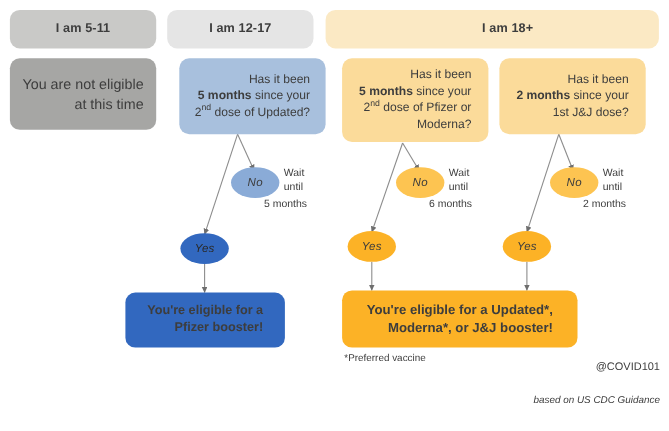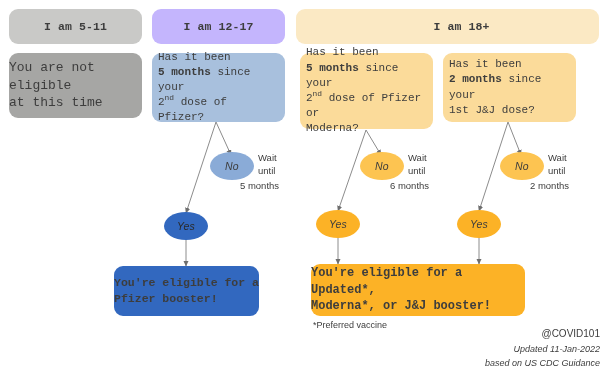--- a/index.html
+++ b/index.html
@@ -21,42 +21,42 @@
   }
 
   
   .box {
     position: absolute;
     box-sizing: border-box;
     border-radius: 9px;
     display: flex;
     align-items: center;
     justify-content: center;
-    text-align: left;
+    text-align: right;
     color: #3d3d3d;
     line-height: 1.38;
-    font-family: Liberation Mono, monospace;
   }
   .header-box {
     font-size: 11.5px;
     font-weight: bold;
     letter-spacing: 0.1px;
   }
   .question-box {
     font-size: 11px;
     padding: 4px 6px;
+    margin-left: 11px;
   }
   .result-box {
     font-weight: bold;
   }
 
   
   .gray-head    { background: #c9c9c7; }
   .gray-body    { background: #a6a6a4; }
-  .blue-head    { background: #c4b5fd; }
+  .blue-head    { background: #e5e5e5; }
   .blue-body    { background: #a8c0dd; }
   .cream-head   { background: #fbe9c4; }
   .orange-body  { background: #fbdb9a; }
   .blue-result  { background: #3268bf; }
   .orange-result{ background: #fcb226; }
 
   
   .node {
     position: absolute;
     box-sizing: border-box;
@@ -158,21 +158,21 @@
 
   <div class="box gray-body" style="left:9px; top:53px; width:133px; height:65px; font-size:13px; white-space:pre-line;">You are not eligible
 at this time</div>
 
   <div class="box header-box blue-head" style="left:152px; top:9px; width:133px; height:35px;">I am 12-17</div>
 
   <div class="box question-box blue-body" style="left:152px; top:53px; width:133px; height:69px;">
     <span>
       <span>Has it been</span><br>
       <span class="b">5 months</span><span> since your</span><br>
-      <span>2</span><span class="sup">nd</span><span> dose of Pfizer?</span>
+      <span>2</span><span class="sup">nd</span><span> dose of Updated?</span>
     </span>
   </div>
 
   <div class="node node-no-blue" style="left:210px; top:152px; width:44px; height:28px;">No</div>
 
   <div class="wait-text" style="left:258px; top:152px; white-space:pre-line;">Wait
 until</div>
 
   <div class="wait-months" style="left:240px; top:180px;">5 months</div>
 
@@ -221,16 +221,15 @@
   <div class="box result-box orange-result" style="left:311px; top:264px; width:214px; height:52px; font-size:12px;">
     <span>
       <span>You're eligible for a Updated*,</span><br>
       <span>Moderna*, or J&amp;J booster!</span>
     </span>
   </div>
 
   <div class="footnote" style="left:313px; top:320px;">*Preferred vaccine</div>
 
   <div class="footer footer-handle" style="top:327px;">@COVID101</div>
-  <div class="footer footer-line" style="top:343px;">Updated 11-Jan-2022</div>
   <div class="footer footer-line" style="top:357px;">based on US CDC Guidance</div>
 
 </div>
 
 </body></html>

